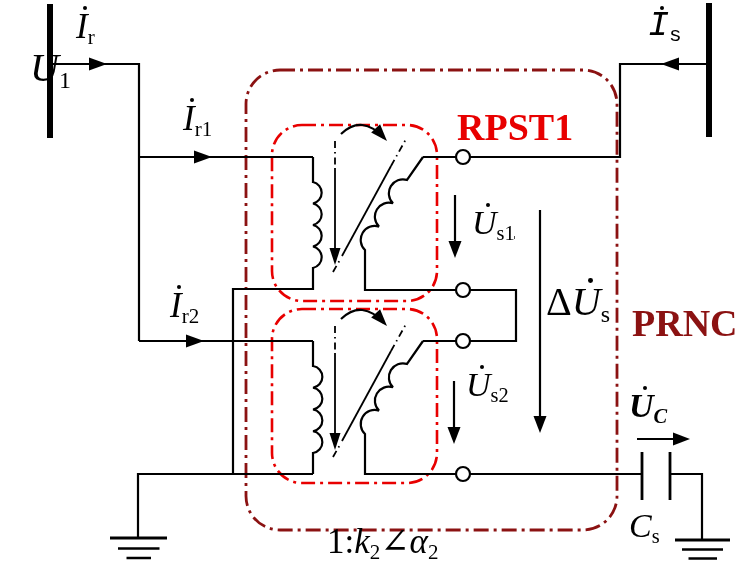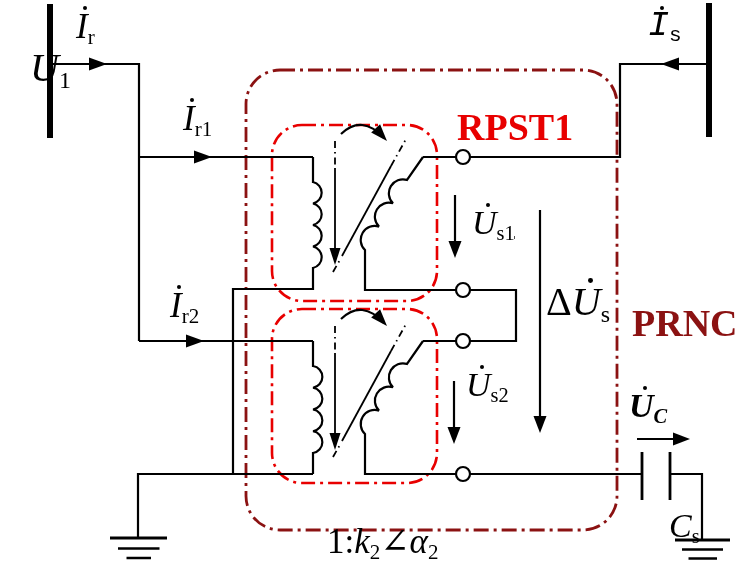--- a/index.html
+++ b/index.html
@@ -120,15 +120,15 @@
   <div class="lbl mid" style="left:183px;top:101px;"><span class="seg i dotted">I</span><span class="seg sub">r1</span></div>
   <div class="lbl mid" style="left:170px;top:288px;"><span class="seg i dotted">I</span><span class="seg sub">r2</span></div>
   <div class="lbl mid" style="left:648px;top:9px;font-family:Liberation Mono, monospace;"><span class="seg i dotted">I</span><span class="seg sub">s</span></div>
   <div class="lbl mid" style="left:303px;top:524px;margin-left:24px;"><span class="seg">1:</span><span class="seg i">k</span><span class="seg sub">2</span><span class="seg">∠</span><span class="seg i">α</span><span class="seg sub">2</span></div>
   <div class="lbl boxname" style="left:457px;top:108px;"><span class="seg">RPST1</span></div>
   <div class="lbl boxname dark" style="left:632px;top:304px;"><span class="seg">PRNC</span></div>
   <div class="lbl" style="left:472px;top:206px;text-decoration:underline;"><span class="seg i dotted">U</span><span class="seg sub">s1</span></div>
   <div class="lbl" style="left:466px;top:368px;"><span class="seg i dotted">U</span><span class="seg sub">s2</span></div>
   <div class="lbl dus" style="left:546px;top:282px;"><span class="seg">Δ</span><span class="seg i dotted">U</span><span class="seg sub">s</span></div>
   <div class="lbl" style="left:629px;top:389px;font-weight:bold;"><span class="seg i dotted">U</span><span class="seg i sub">C</span></div>
-  <div class="lbl" style="left:629px;top:509px;margin-left:40px;"><span class="seg i">C</span><span class="seg sub">s</span></div>
+  <div class="lbl" style="left:629px;top:509px;"><span class="seg i">C</span><span class="seg sub">s</span></div>
 
 </div>
 
 </body></html>

